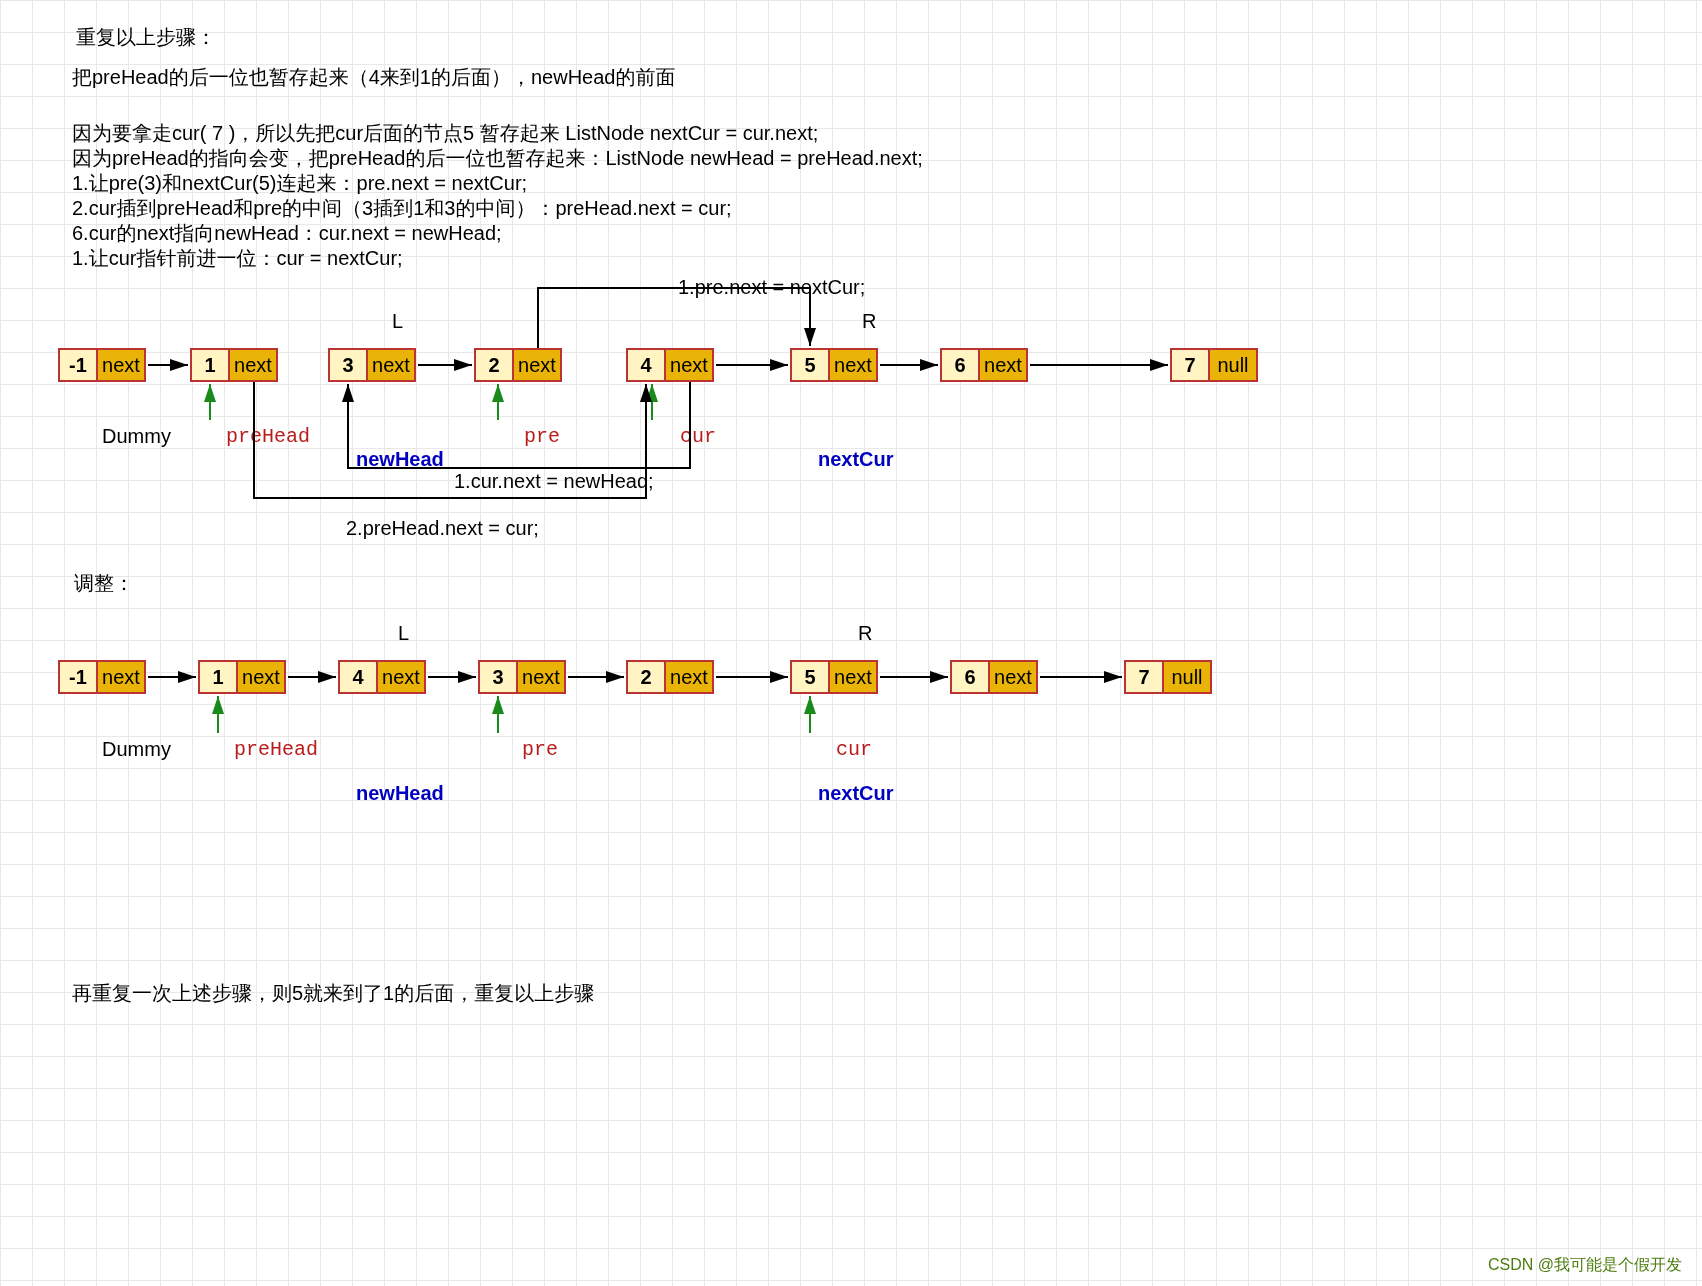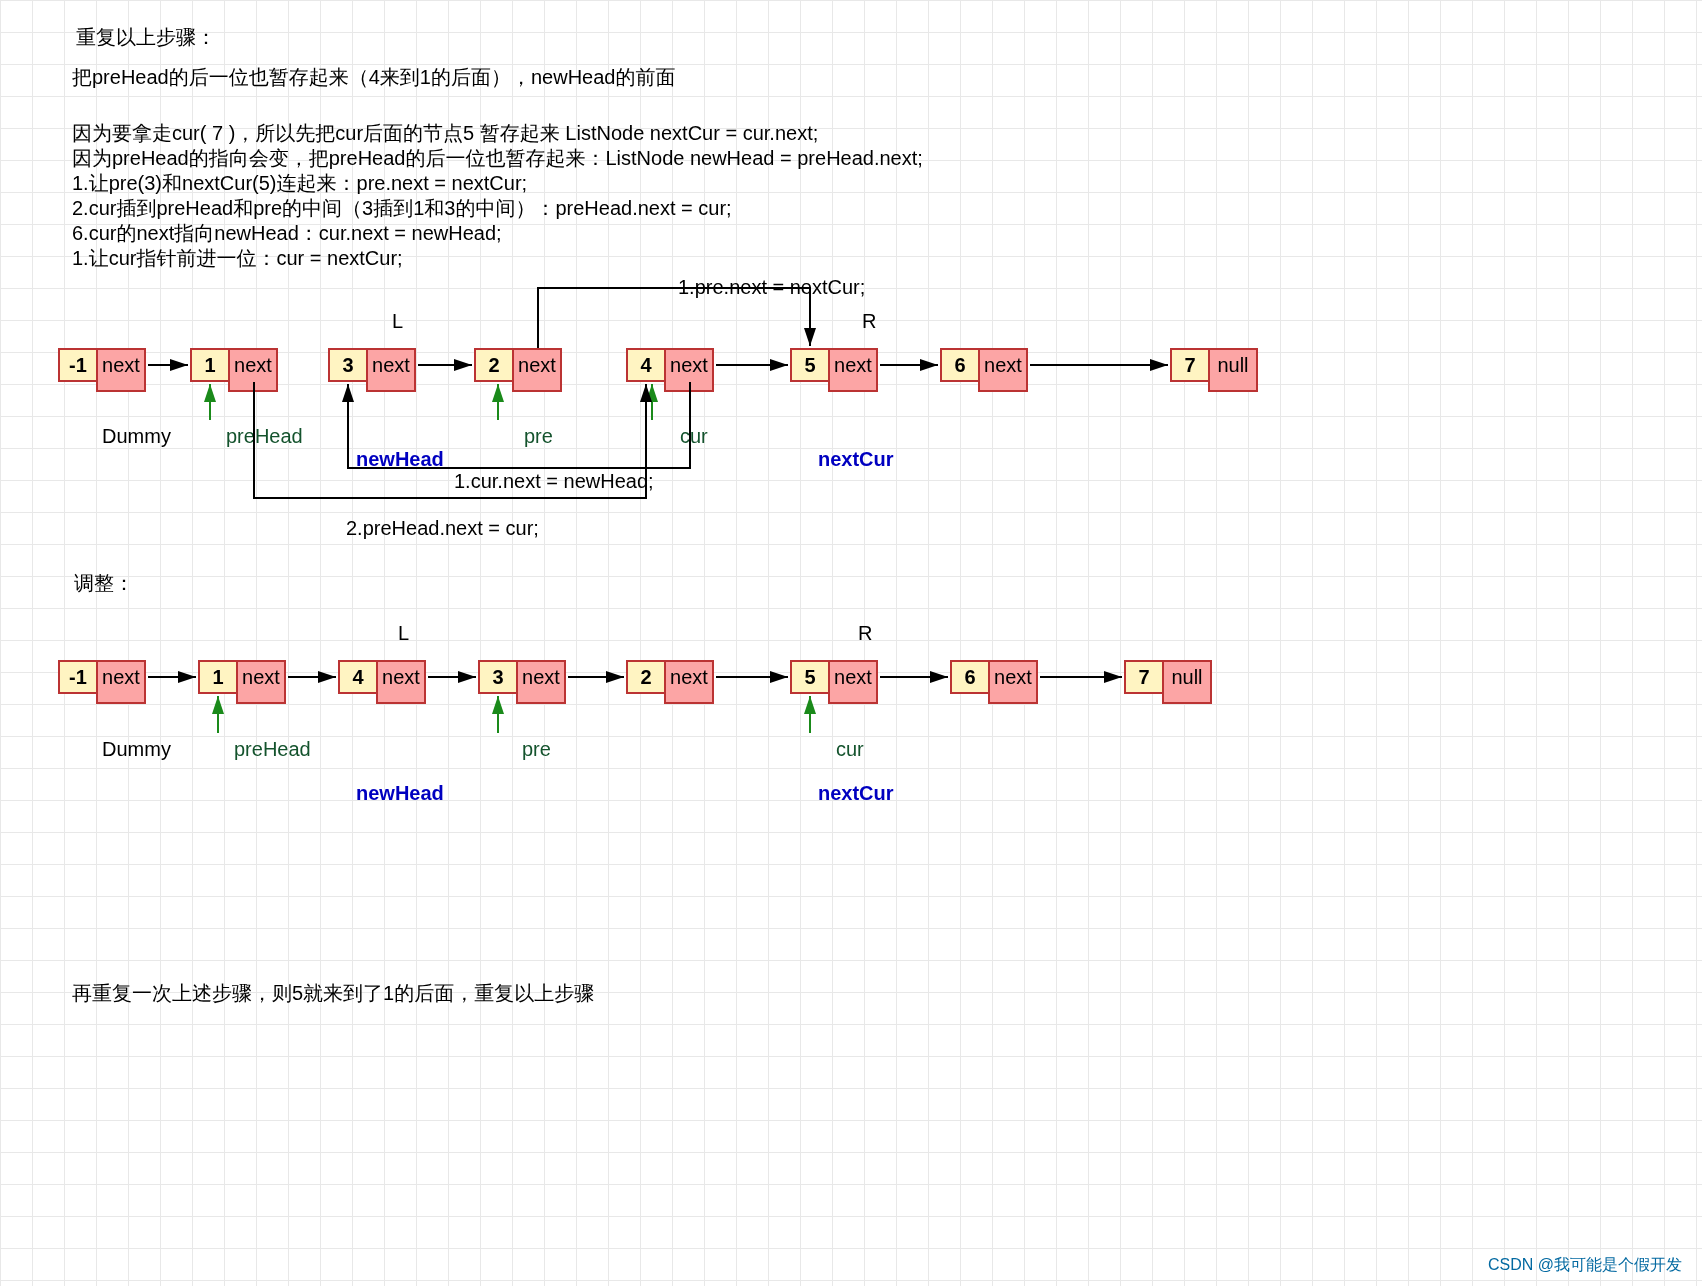--- a/index.html
+++ b/index.html
@@ -12,32 +12,32 @@
   }
   .grid {
     position: absolute; inset: 0;
     background-image:
       linear-gradient(to right, #e8e8e8 1px, transparent 1px),
       linear-gradient(to bottom, #e8e8e8 1px, transparent 1px);
     background-size: 32px 32px;
     background-color: #fff;
   }
   .txt { position: absolute; white-space: pre; margin-left: 40px; }
-  .green { color: #14532d; }
+  .green { color: #b91c1c; font-family: Liberation Mono, monospace; }
   .blue  { color: #0000c0; font-weight: bold; }
   .node {
     position: absolute;
     border: 2px solid #b33; background: #fff4c2;
     text-align: center; line-height: 30px; font-weight: bold;
   }
   .val  { width: 40px; height: 34px; }
-  .nxt  { width: 50px; height: 44px; background: #fca5a5; font-weight: normal; }
+  .nxt  { width: 50px; height: 34px; background: #eab308; font-weight: normal; }
   .watermark {
     position: absolute; right: 20px; bottom: 10px;
-    color: #0369a1; font-size: 16px;
+    color: #4d7c0f; font-size: 16px;
   }
   svg { position: absolute; inset: 0; pointer-events: none; }
 </style>
 </head>
 <body>
 
 <div class="grid"></div>
 
 <div class="txt" style="left:36px;top:24px">重复以上步骤：</div>
 <div class="txt" style="left:32px;top:64px">把preHead的后一位也暂存起来（4来到1的后面），newHead的前面</div>

